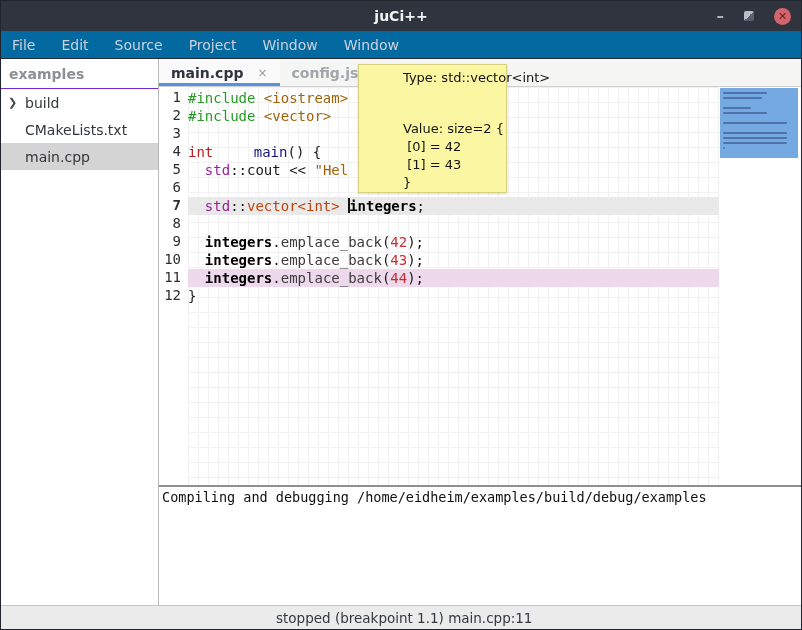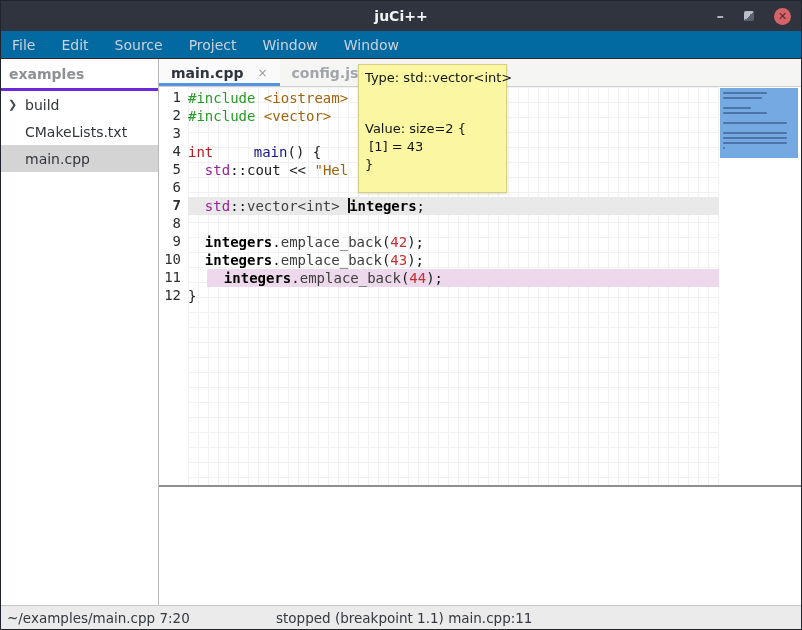--- a/index.html
+++ b/index.html
@@ -14,21 +14,21 @@
   .btn-restore { width:10px; height:10px; border-radius:2px; background:linear-gradient(135deg,#b9bfca 0 50%,#59606f 50% 100%); }
   .btn-close { width:17px; height:17px; border-radius:50%; background:#d4646a; color:#59262c; font-size:11px; font-weight:bold; display:flex; align-items:center; justify-content:center; line-height:1; }
 
   
   .menubar { height:28px; background:#0369a1; flex:0 0 28px; display:flex; align-items:center; padding-left:11px; border-bottom:1px solid #262b34; }
   .menu-item { color:#ccd2dd; font-size:14px; padding:4px 0; margin-right:26px; }
 
   
   .content { flex:1; display:flex; min-height:0; }
   .sidebar { width:158px; flex:0 0 158px; background:#fff; border-right:1px solid #b9b9b9; display:flex; flex-direction:column; }
-  .sb-header { color:#8d9094; font-weight:bold; font-size:14px; padding:7px 10px 6px 8px; border-bottom:3px solid #6d28d9; }
+  .sb-header { color:#8d9094; font-weight:bold; font-size:14px; padding:7px 10px 6px 8px; border-bottom:1px solid #6d28d9; }
   .sb-item { font-size:14px; color:#32363b; height:27px; display:flex; align-items:center; padding-left:24px; position:relative; }
   .sb-item.selected { background:#d4d4d4; }
   .sb-chevron { position:absolute; left:7px; font-size:11px; color:#43464b; }
 
   .main { flex:1; display:flex; flex-direction:column; min-width:0; }
 
   
   .tabbar { height:28px; flex:0 0 28px; background:#f5f5f4; border-bottom:1px solid #cfcfcf; display:flex; }
   .tab { display:flex; align-items:center; padding:0 12px; font-size:14px; font-weight:bold; position:relative; }
   .tab.active { color:#2f343f; background:#fafafa; }
@@ -42,41 +42,41 @@
     background-image:
       repeating-linear-gradient(to right, #f1f1f4 0 1px, transparent 1px 10px),
       repeating-linear-gradient(to bottom, #f1f1f4 0 1px, transparent 1px 15px);
   }
   .code-rows { position:absolute; left:0; top:2px; right:0; }
   .code-row { display:flex; height:18px; margin-right:82px; }
   .ln { width:29px; flex:0 0 29px; text-align:right; padding-right:7px; font-family:"DejaVu Sans Mono","Liberation Mono",monospace; font-size:14px; color:#2b2e31; background:#fff; }
   .code { flex:1; font-family:"DejaVu Sans Mono","Liberation Mono",monospace; font-size:14px; white-space:pre; color:#1a1a1a; line-height:18px; }
   .row-current .code { background:#e9e9e9; }
   .row-current .ln { font-weight:bold; }
-  .row-break .code { background:#eed9ec;margin-left:19px; }
+  .row-break .code { background:#eed9ec; }
   .s-pp { color:#259b24; }
   .s-str { color:#a16207; }
   .s-kw { color:#b91c1c; }
   .s-fn { color:#14148c;padding-left:32px; }
   .s-ns { color:#9a219a;margin-top:31px; }
-  .s-ty { color:#404040; }
+  .s-ty { color:#c2410c; }
   .s-var { color:#000; font-weight:bold; }
   .s-mth { color:#3d3d3d; }
   .s-num { color:#c62f2f; }
   .cursor-bar { display:inline-block; width:2px; height:15px; background:#111; vertical-align:-2px; margin-right:-1px; }
 
   
   .minimap { position:absolute; right:0; top:0; bottom:0; width:82px; background:#fff; }
   .mm-view { position:absolute; left:1px; right:3px; top:1px; height:70px; background:#74a9e2; padding:4px 0 0 3px; }
   .mm-line { height:2px; margin-bottom:3px; background:rgba(20,35,85,0.40); border-radius:1px; }
 
   
   .tooltip { position:absolute; left:357px; top:63px; width:149px; height:129px; background:#faf6a1; border:1px solid #d6d083; box-shadow:0 1px 2px rgba(0,0,0,0.15); font-size:13px; color:#141414; padding:4px 6px; z-index:10; }
   .tt-type { margin-bottom:33px; }
-  .tt-line { line-height:18px; white-space:pre; }
+  .tt-line { line-height:18px; white-space:pre;margin-left:38px; }
 
   
   .console { flex:0 0 120px; height:120px; background:#fff; border-top:2px solid #8f8f8f; padding:2px 0 0 3px; overflow:hidden; }
   .console-line { font-family:"DejaVu Sans Mono","Liberation Mono",monospace; font-size:13.5px; color:#101010; line-height:17px; white-space:pre; }
 
   
   .statusbar { height:24px; flex:0 0 24px; background:#ebebeb; border-top:1px solid #c6c6c6; position:relative; display:flex; align-items:center; font-size:13.5px; color:#34383f; }
   .sb-left { padding-left:6px; }
   .sb-center { position:absolute; left:275px; }
 </style>
@@ -197,31 +197,32 @@
               <div class="mm-line" style="width: 0px; background: transparent;"></div>
               <div class="mm-line" style="width: 64px;"></div>
               <div class="mm-line" style="width: 64px;"></div>
               <div class="mm-line" style="width: 64px;"></div>
               <div class="mm-line" style="width: 2px;"></div>
             </div>
         </div>
       </div>
 
       <div class="console" id="console">
+          <div class="console-line">Compiling and debugging /home/eidheim/examples/build/debug/examples</div>
         </div>
     </div>
   </div>
 
   <div class="tooltip">
     <div class="tt-type tt-line">Type: std::vector&lt;int&gt;</div>
     <div id="tt-values">
         <div class="tt-line">Value: size=2 {</div>
+        <div class="tt-line"> [0] = 42</div>
         <div class="tt-line"> [1] = 43</div>
         <div class="tt-line">}</div>
       </div>
   </div>
 
   <div class="statusbar">
-    <div class="sb-left">~/examples/main.cpp 7:20</div>
     <div class="sb-center">stopped (breakpoint 1.1) main.cpp:11</div>
   </div>
 
 </div>
 
 </body></html>

